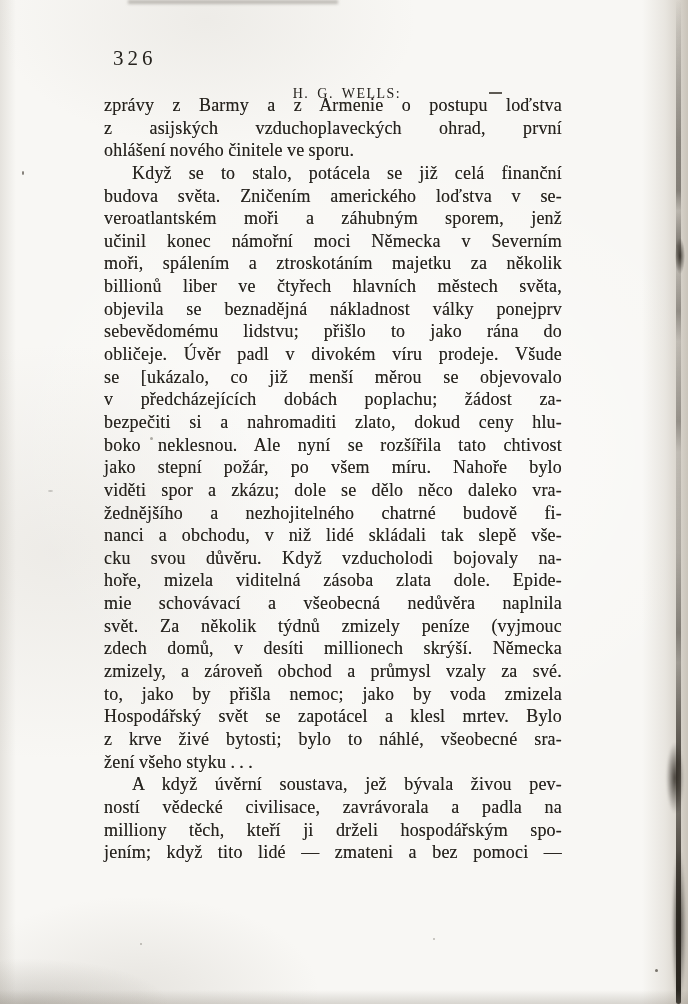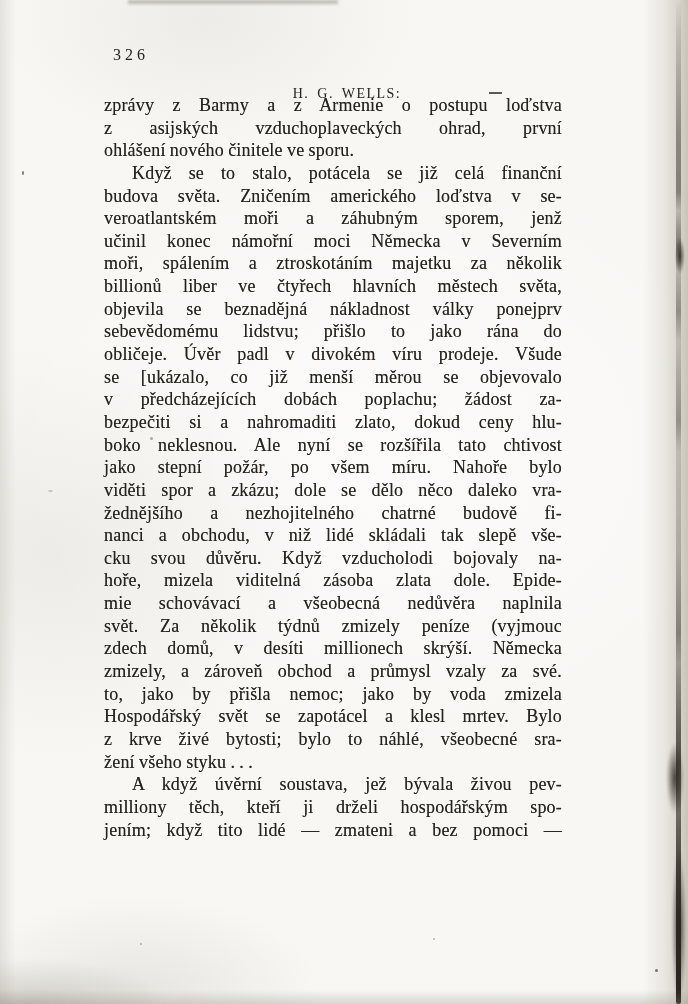--- a/index.html
+++ b/index.html
@@ -18,21 +18,21 @@
       radial-gradient(ellipse 520px 420px at 55% 45%, rgba(255,255,255,0.55), transparent 75%);
     font-family: "Liberation Serif", "DejaVu Serif", serif;
     color: var(--ink, #26231e);
   }
 
   
   .page-number {
     position: absolute;
     left: 113px;
     top: 46px;
-    font-size: 16px;
+    font-size: 21px;
     letter-spacing: 4px;
     color: var(--ink);
   }
   .running-header {
     position: absolute;
     left: 118px;
     top: 50px;
     width: 458px;
     text-align: center;
     font-size: 14px;
@@ -188,20 +188,21 @@
       <div class="line">hoře, mizela viditelná zásoba zlata dole. Epide-</div>
       <div class="line">mie schovávací a všeobecná nedůvěra naplnila</div>
       <div class="line">svět. Za několik týdnů zmizely peníze (vyjmouc</div>
       <div class="line">zdech domů, v desíti millionech skrýší. Německa</div>
       <div class="line">zmizely, a zároveň obchod a průmysl vzaly za své.</div>
       <div class="line">to, jako by přišla nemoc; jako by voda zmizela</div>
       <div class="line">Hospodářský svět se zapotácel a klesl mrtev. Bylo</div>
       <div class="line">z krve živé bytosti; bylo to náhlé, všeobecné sra-</div>
       <div class="line para-end">žení všeho styku . . .</div>
       <div class="line indent">A když úvěrní soustava, jež bývala živou pev-</div>
+      <div class="line">ností vědecké civilisace, zavrávorala a padla na</div>
       <div class="line">milliony těch, kteří ji drželi hospodářským spo-</div>
       <div class="line">jením; když tito lidé — zmateni a bez pomoci —</div>
     </div>
 
   <div class="left-band"></div>
   <div class="edge-band"></div>
   <div class="edge-crease"></div>
   <div class="edge-blob-1"></div>
   <div class="edge-blob-2"></div>
   <div class="edge-blob-3"></div>

